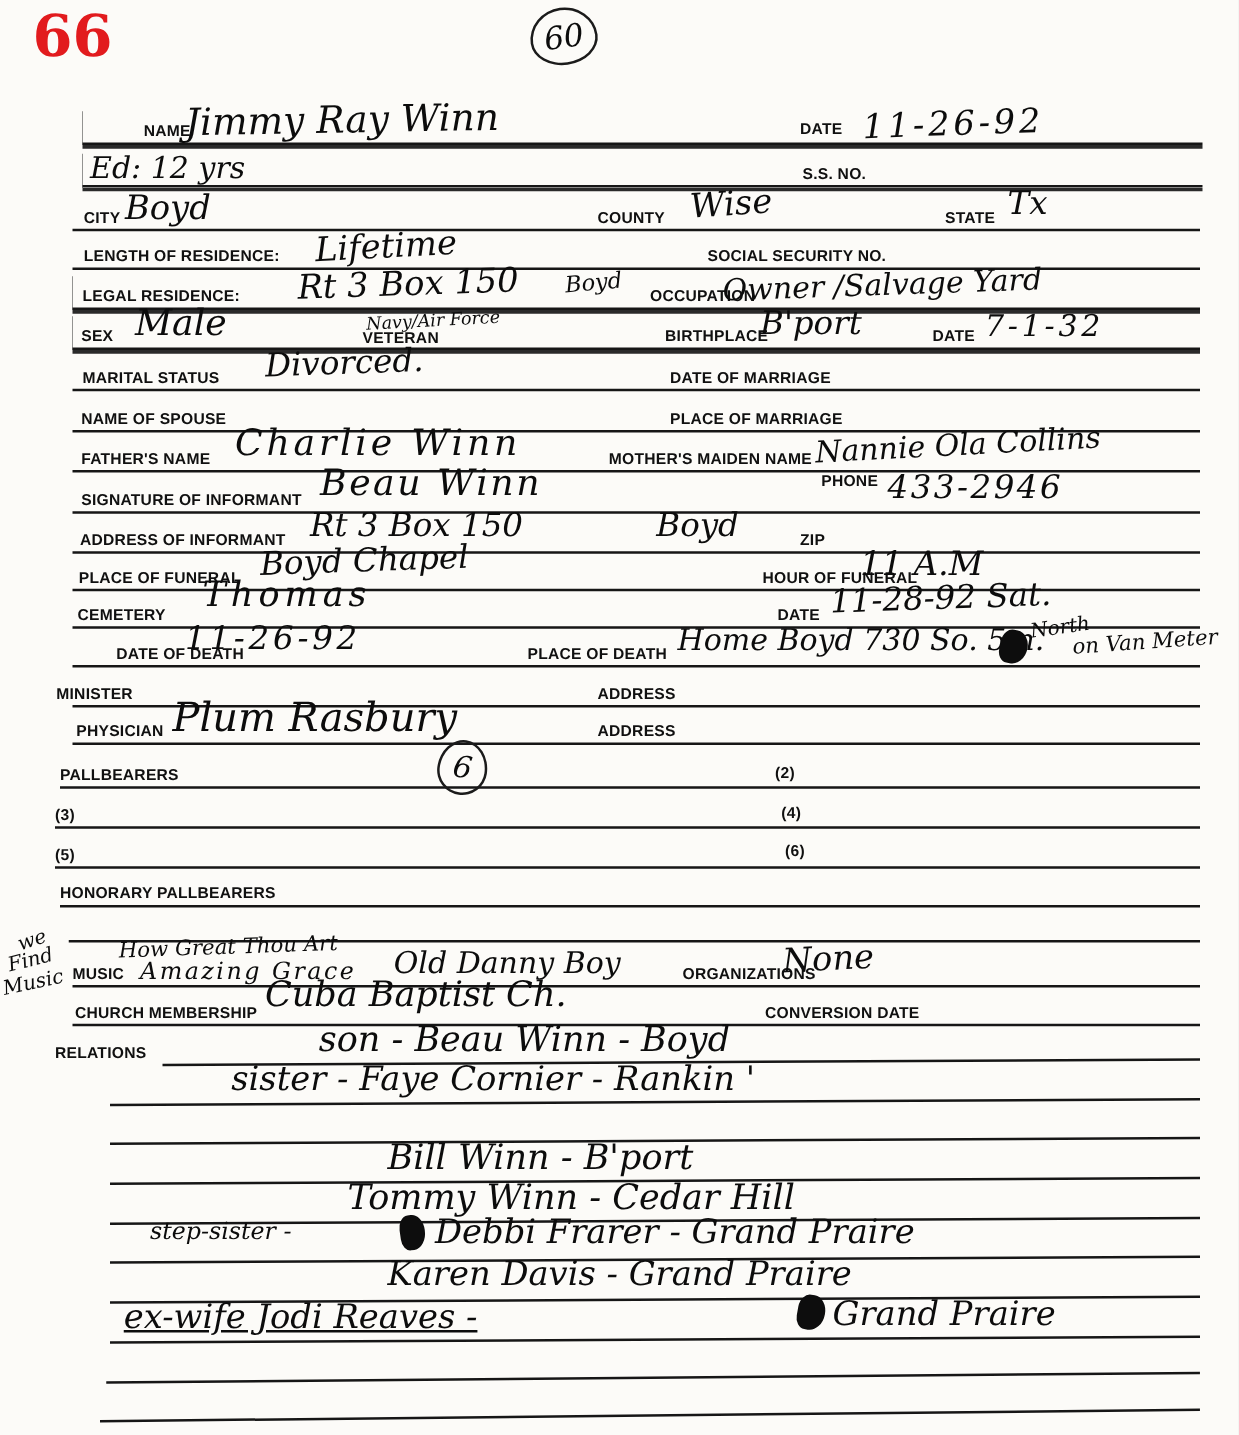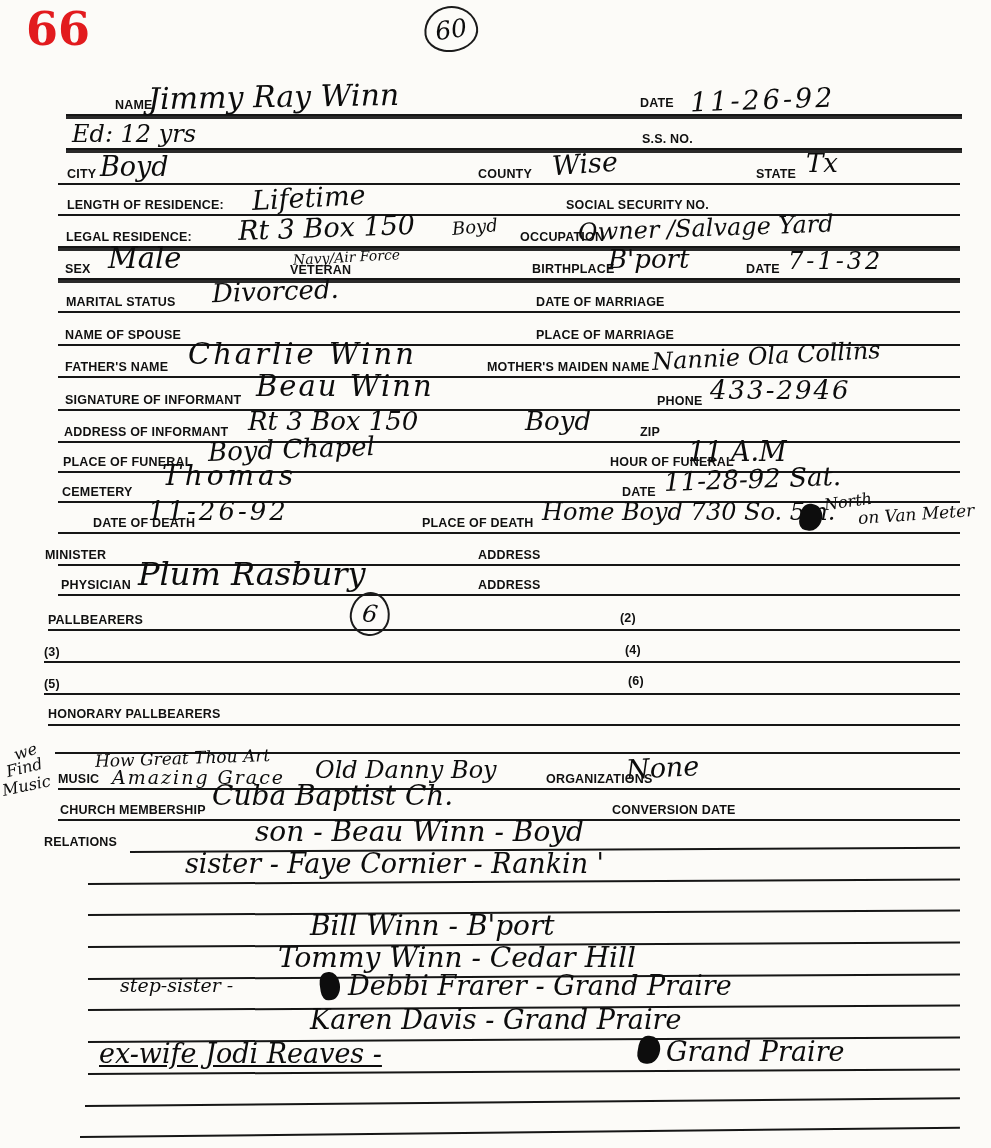--- a/index.html
+++ b/index.html
@@ -78,21 +78,21 @@
 
   <div class="line" style="left:58px;top:348px;width:902px;height:28px;"></div>
   <span class="lbl" style="left:65px;top:360px;">FATHER'S NAME</span>
   <span class="hw" style="left:188px;top:340px;font-size:29px;letter-spacing:3px;">Charlie Winn</span>
   <span class="lbl" style="left:487px;top:360px;">MOTHER'S MAIDEN NAME</span>
   <span class="hw" style="left:652px;top:344px;font-size:24px;transform:rotate(-3deg);">Nannie Ola Collins</span>
 
   <div class="line" style="left:58px;top:381px;width:902px;height:28px;"></div>
   <span class="lbl" style="left:65px;top:393px;">SIGNATURE OF INFORMANT</span>
   <span class="hw" style="left:256px;top:372px;font-size:29px;letter-spacing:2px;">Beau Winn</span>
-  <span class="lbl" style="left:657px;top:394px;">PHONE</span>
+  <span class="lbl" style="left:657px;top:378px;">PHONE</span>
   <span class="hw" style="left:710px;top:377px;font-size:26px;letter-spacing:2px;">433-2946</span>
 
   <div class="line" style="left:58px;top:413px;width:902px;height:28px;"></div>
   <span class="lbl" style="left:64px;top:425px;">ADDRESS OF INFORMANT</span>
   <span class="hw" style="left:248px;top:408px;font-size:26px;">Rt 3  Box 150</span>
   <span class="hw" style="left:525px;top:408px;font-size:26px;">Boyd</span>
   <span class="lbl" style="left:640px;top:425px;">ZIP</span>
 
   <div class="line" style="left:58px;top:443px;width:902px;height:28px;"></div>
   <span class="lbl" style="left:63px;top:455px;">PLACE OF FUNERAL</span>

